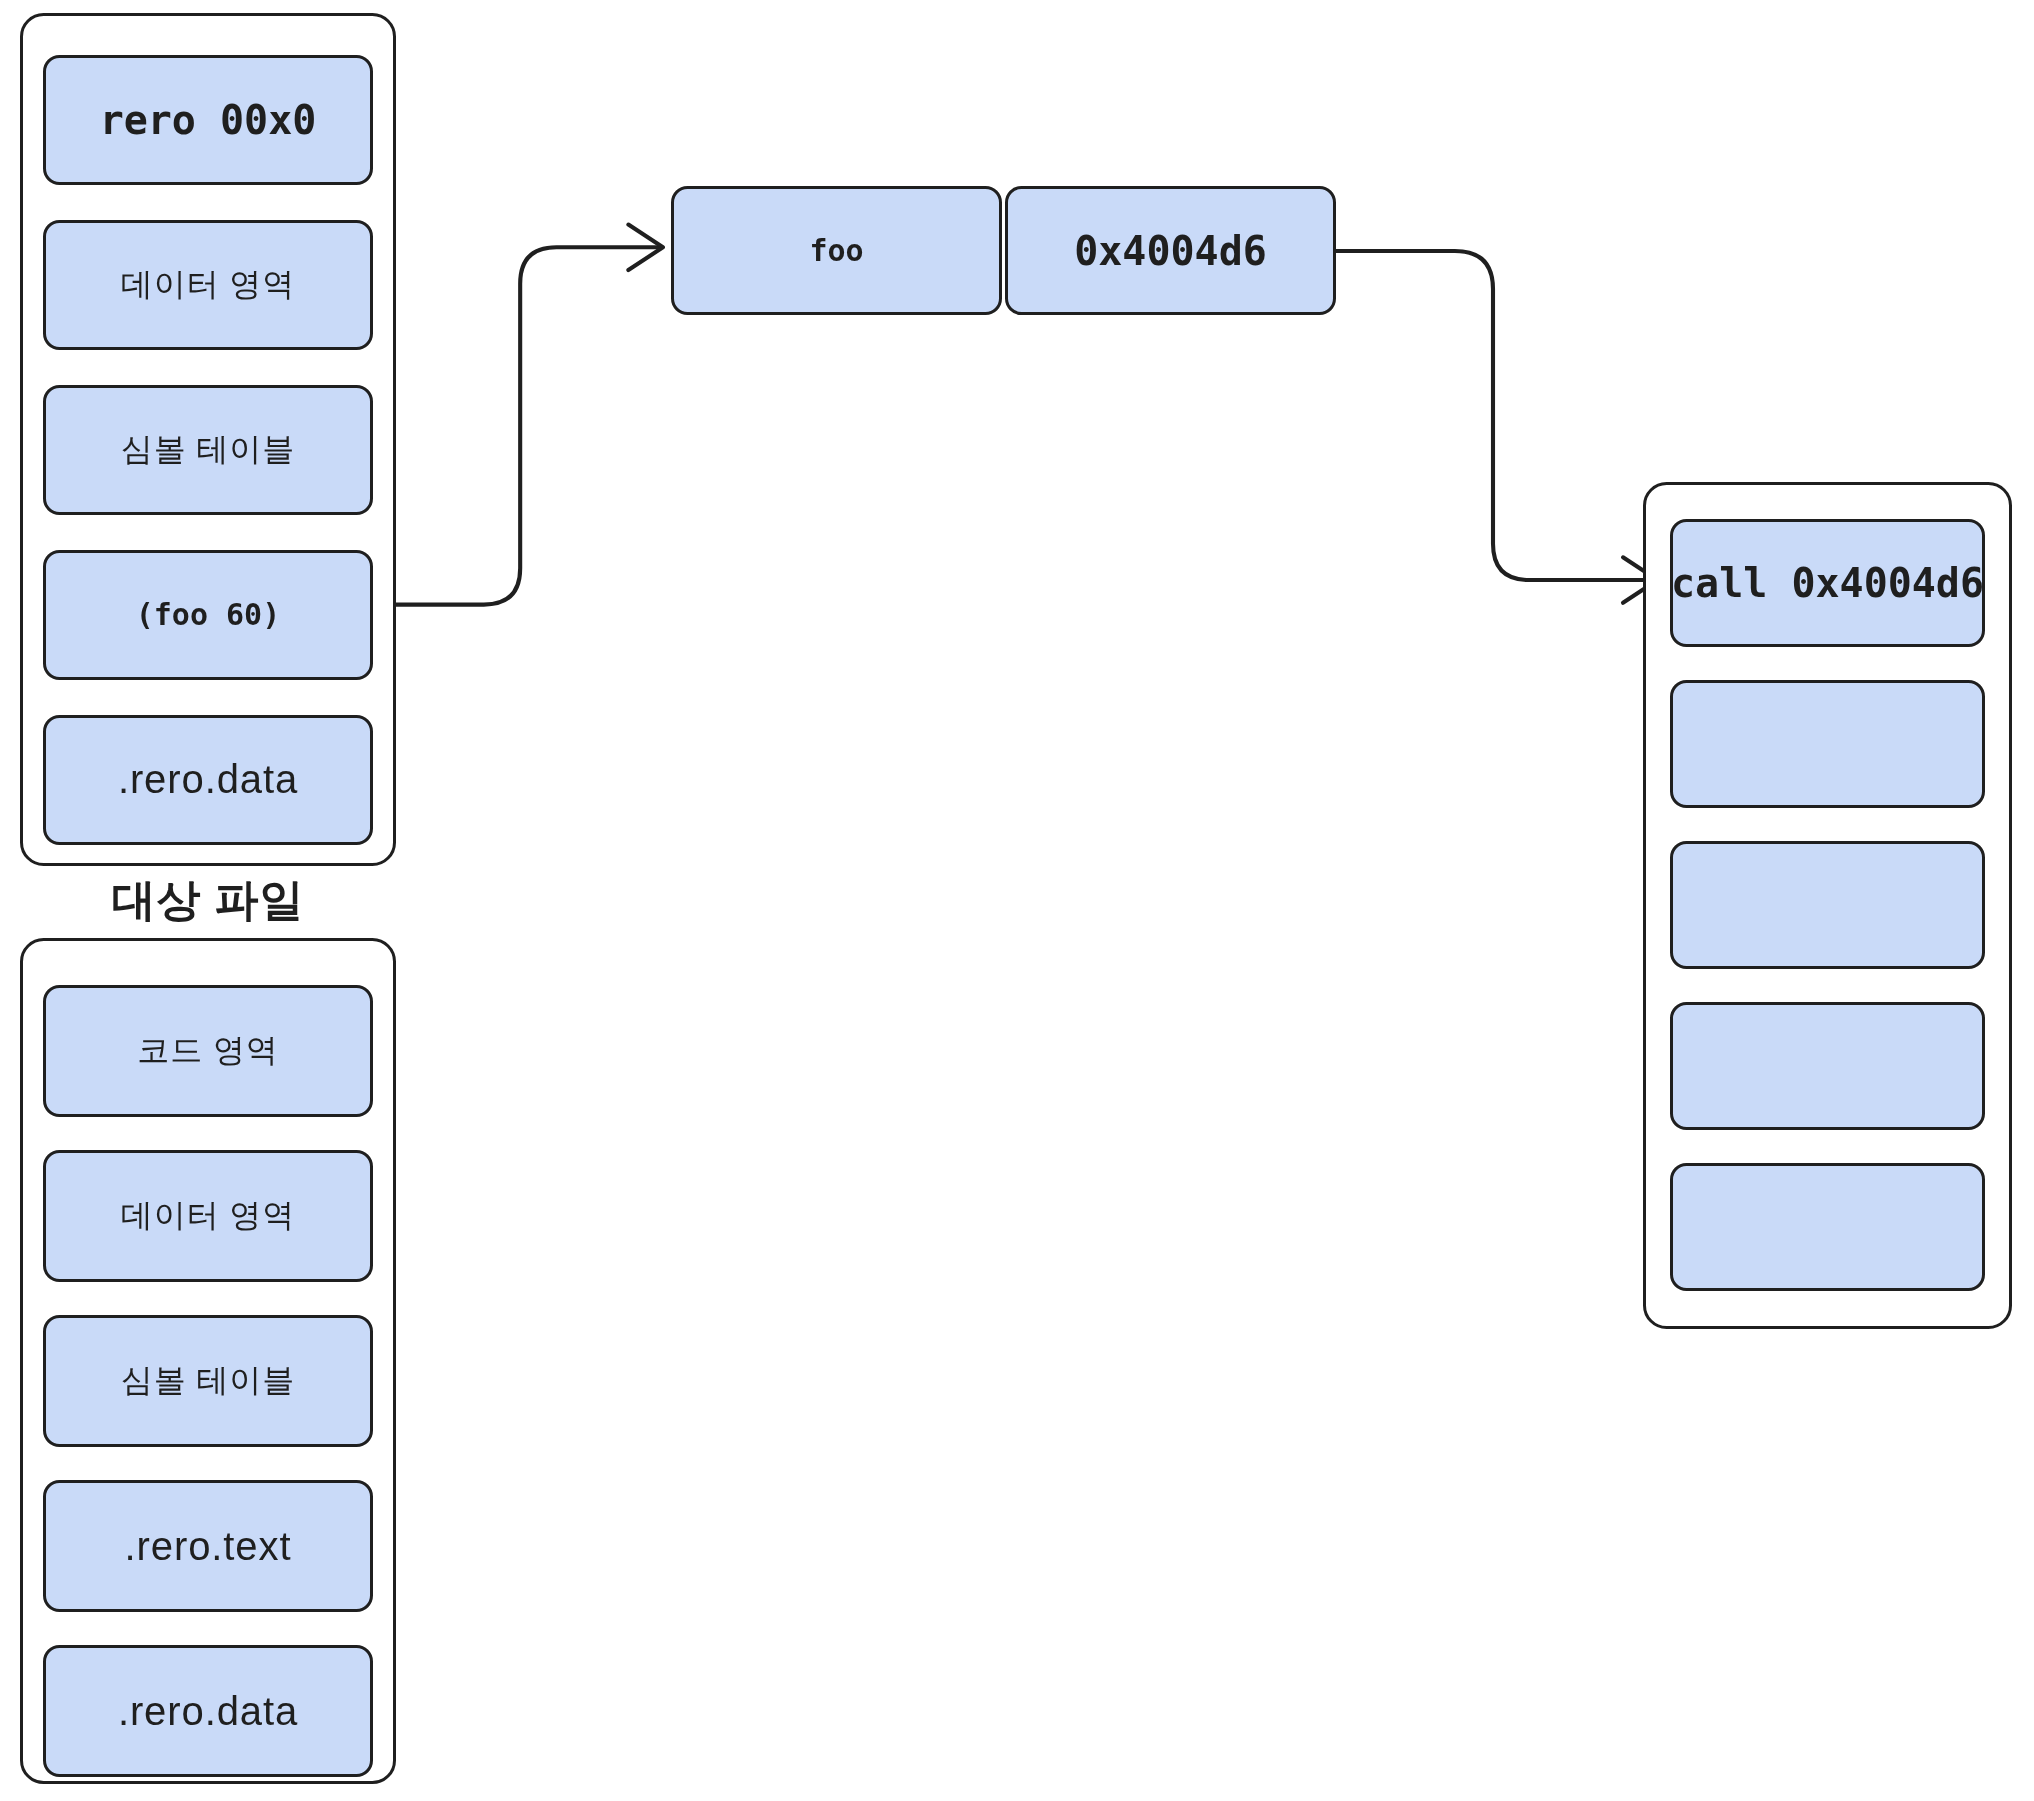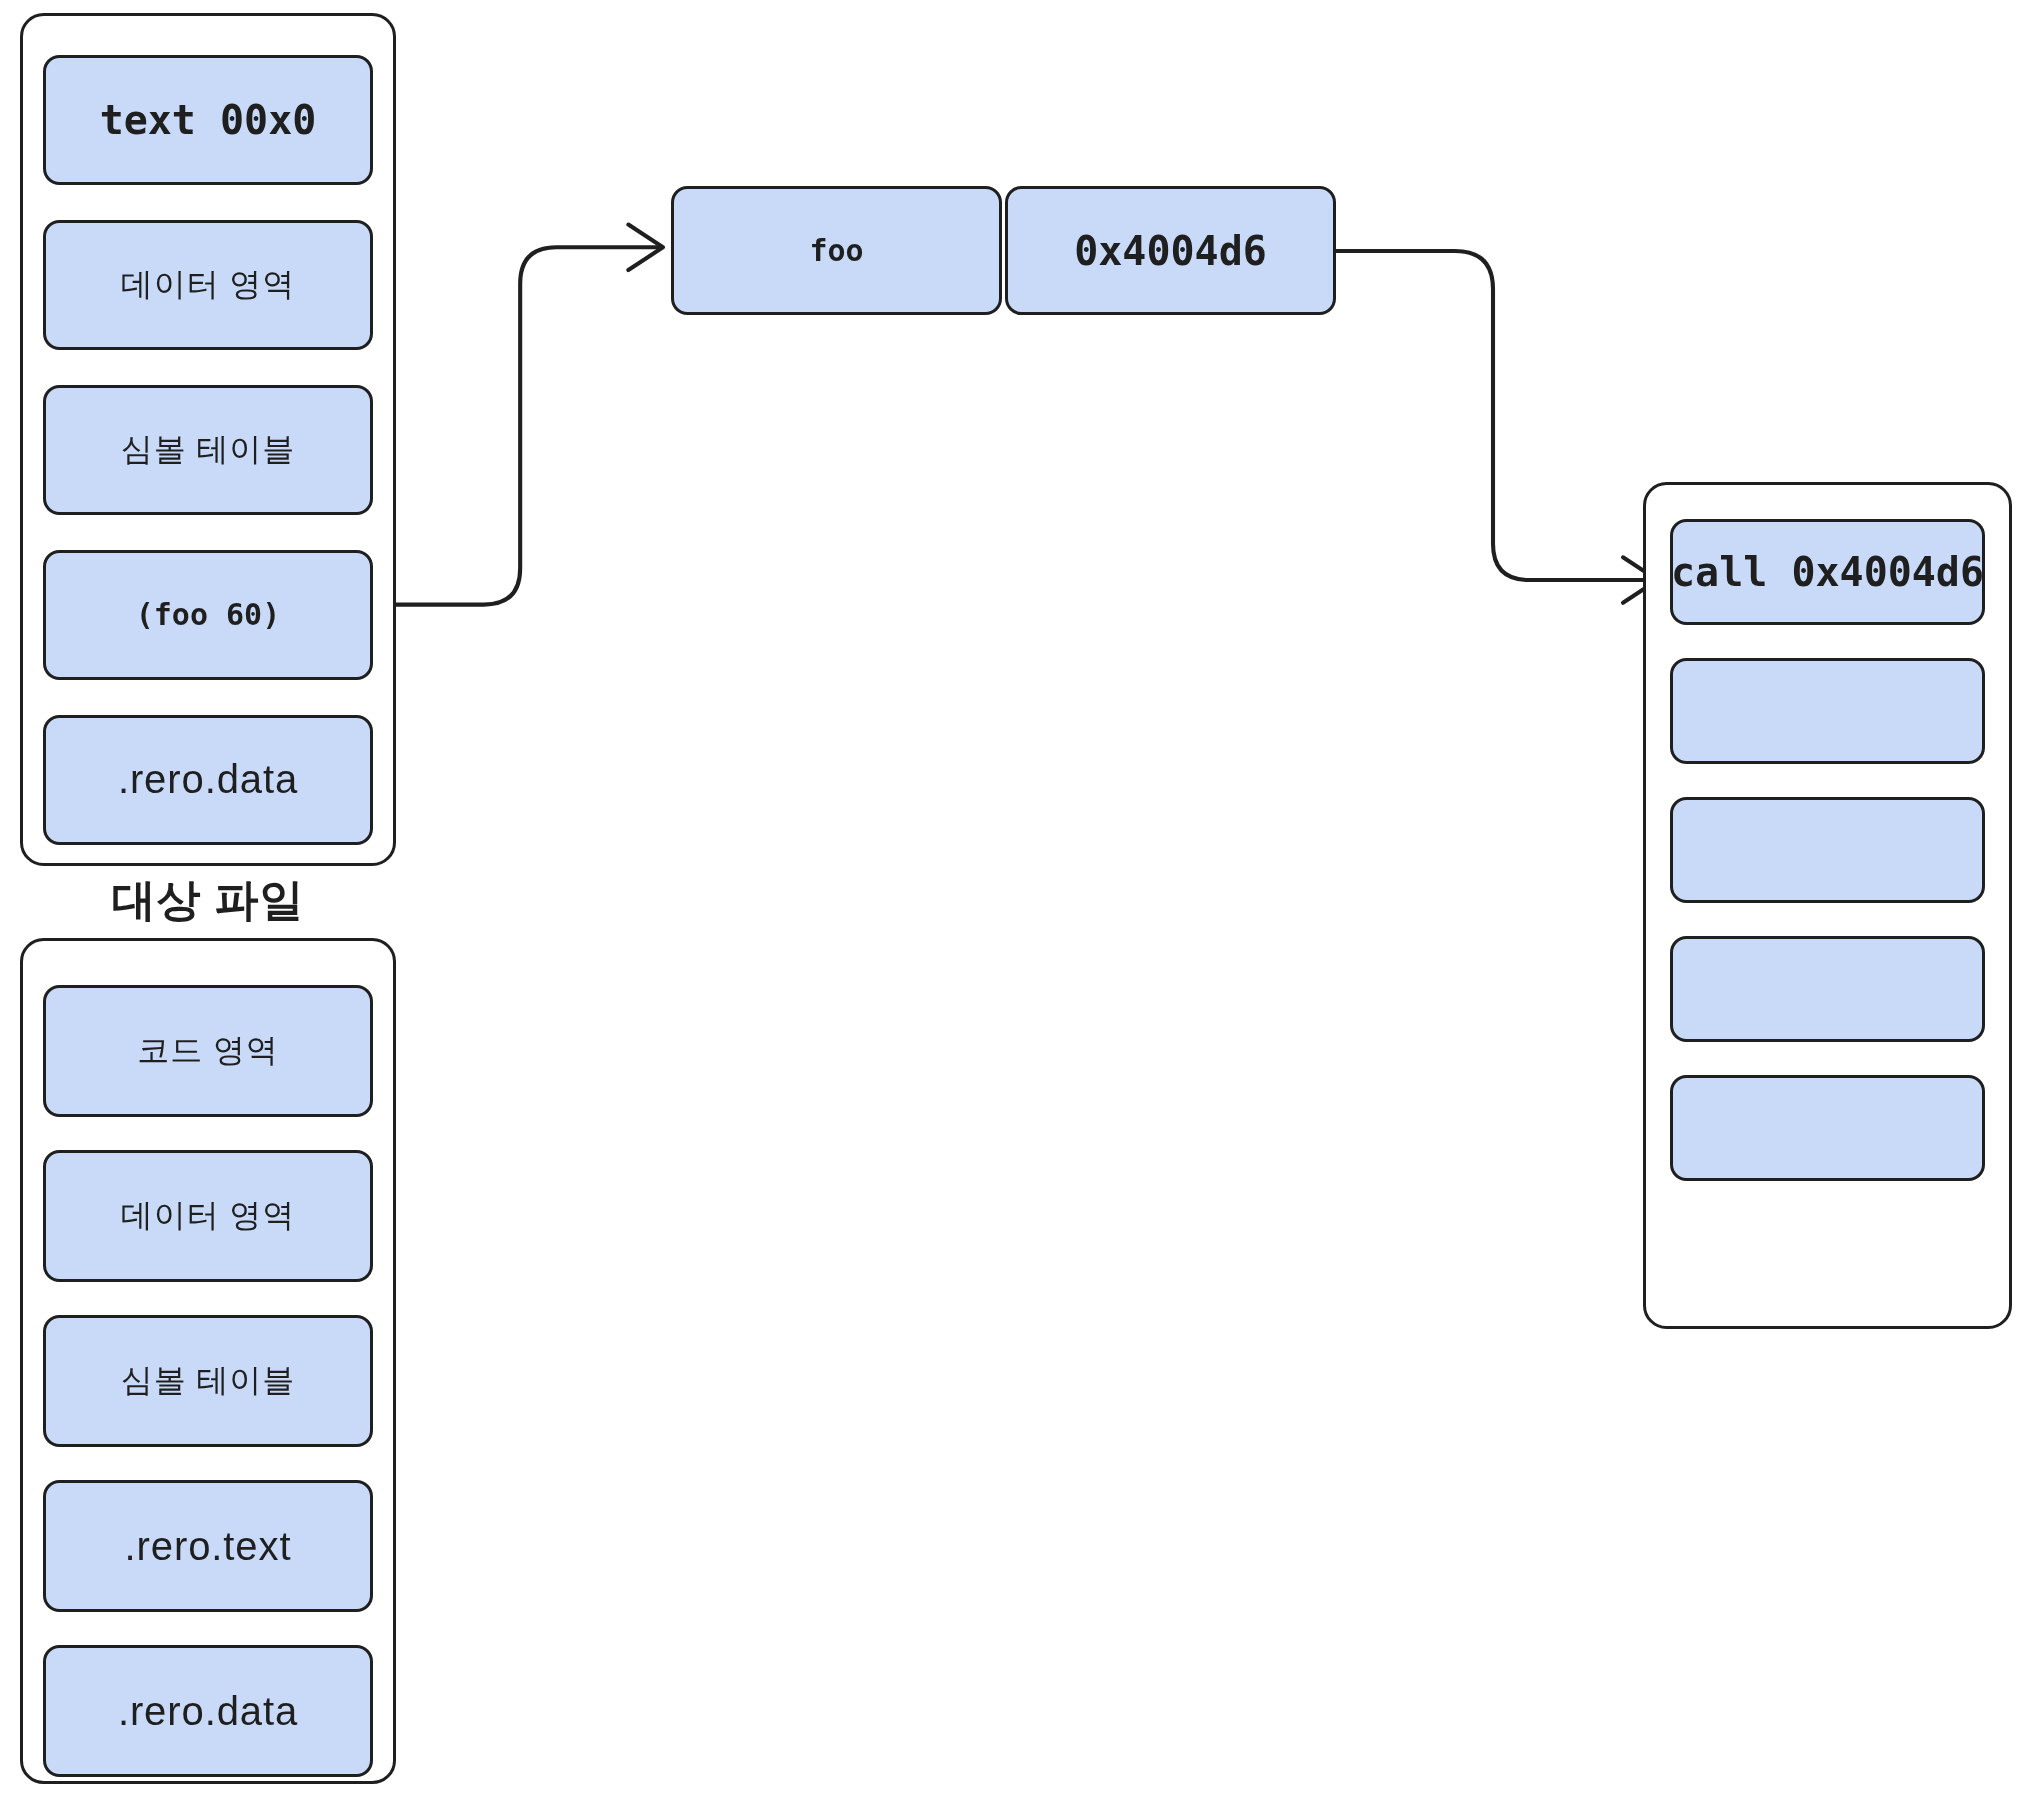--- a/index.html
+++ b/index.html
@@ -53,21 +53,21 @@
     white-space: nowrap;
   }
   
   .obj1 { left: 20px; top: 12.7px; width: 376px; height: 853px; padding-top: 39px; row-gap: 35px; }
   .obj1 .cell { width: 330px; height: 130px; }
   
   .obj2 { left: 20px; top: 938px; width: 376px; height: 846px; padding-top: 44px; row-gap: 33px; }
   .obj2 .cell { width: 330px; height: 132px; }
   
   .exe { left: 1643px; top: 482px; width: 369px; height: 847px; padding-top: 34px; row-gap: 33px; }
-  .exe .cell { width: 315px; height: 106px; }
+  .exe .cell { width: 315px; height: 128px; }
   
   .sym-name { position: absolute; left: 671px; top: 186px; width: 331px; height: 129px; }
   .sym-addr { position: absolute; left: 1005px; top: 186px; width: 331px; height: 129px; }
   
   .kr   { font-size: 32px; font-weight: 400; letter-spacing: 0.9px; }
   .plain{ font-size: 40px; font-weight: 400; letter-spacing: 0.9px; }
   .code { font-family: "DejaVu Sans Mono", monospace; font-size: 40px; font-weight: 600; }
   .code-bold { font-family: "DejaVu Sans Mono", monospace; font-size: 30px; font-weight: 700; }
   .caption {
     position: absolute;
@@ -89,21 +89,21 @@
       <path class="arrow" d="M 410 665 L 532 665 Q 572 665 572 625 L 572 312 Q 572 272 612 272 L 726 272"></path>
       <path class="arrow" d="M 691 247 L 729 272 L 691 297"></path>
     </g>
     <g>
       <path class="arrow" d="M 1468 276 L 1600 276 Q 1642 276 1642 318 L 1642 598 Q 1642 638 1682 638 L 1820 638"></path>
       <path class="arrow" d="M 1785 613 L 1823 638 L 1785 663"></path>
     </g>
   </svg>
 
   <div class="container obj1">
-    <div class="cell code">text 00x0</div>
+    <div class="cell code">rero 00x0</div>
     <div class="cell kr">데이터 영역</div>
     <div class="cell kr">심볼 테이블</div>
     <div class="cell code-bold">(foo 60)</div>
     <div class="cell plain">.rero.data</div>
   </div>
   <div class="caption cap-obj1">대상 파일</div>
 
   <div class="container obj2">
     <div class="cell kr">코드 영역</div>
     <div class="cell kr">데이터 영역</div>

